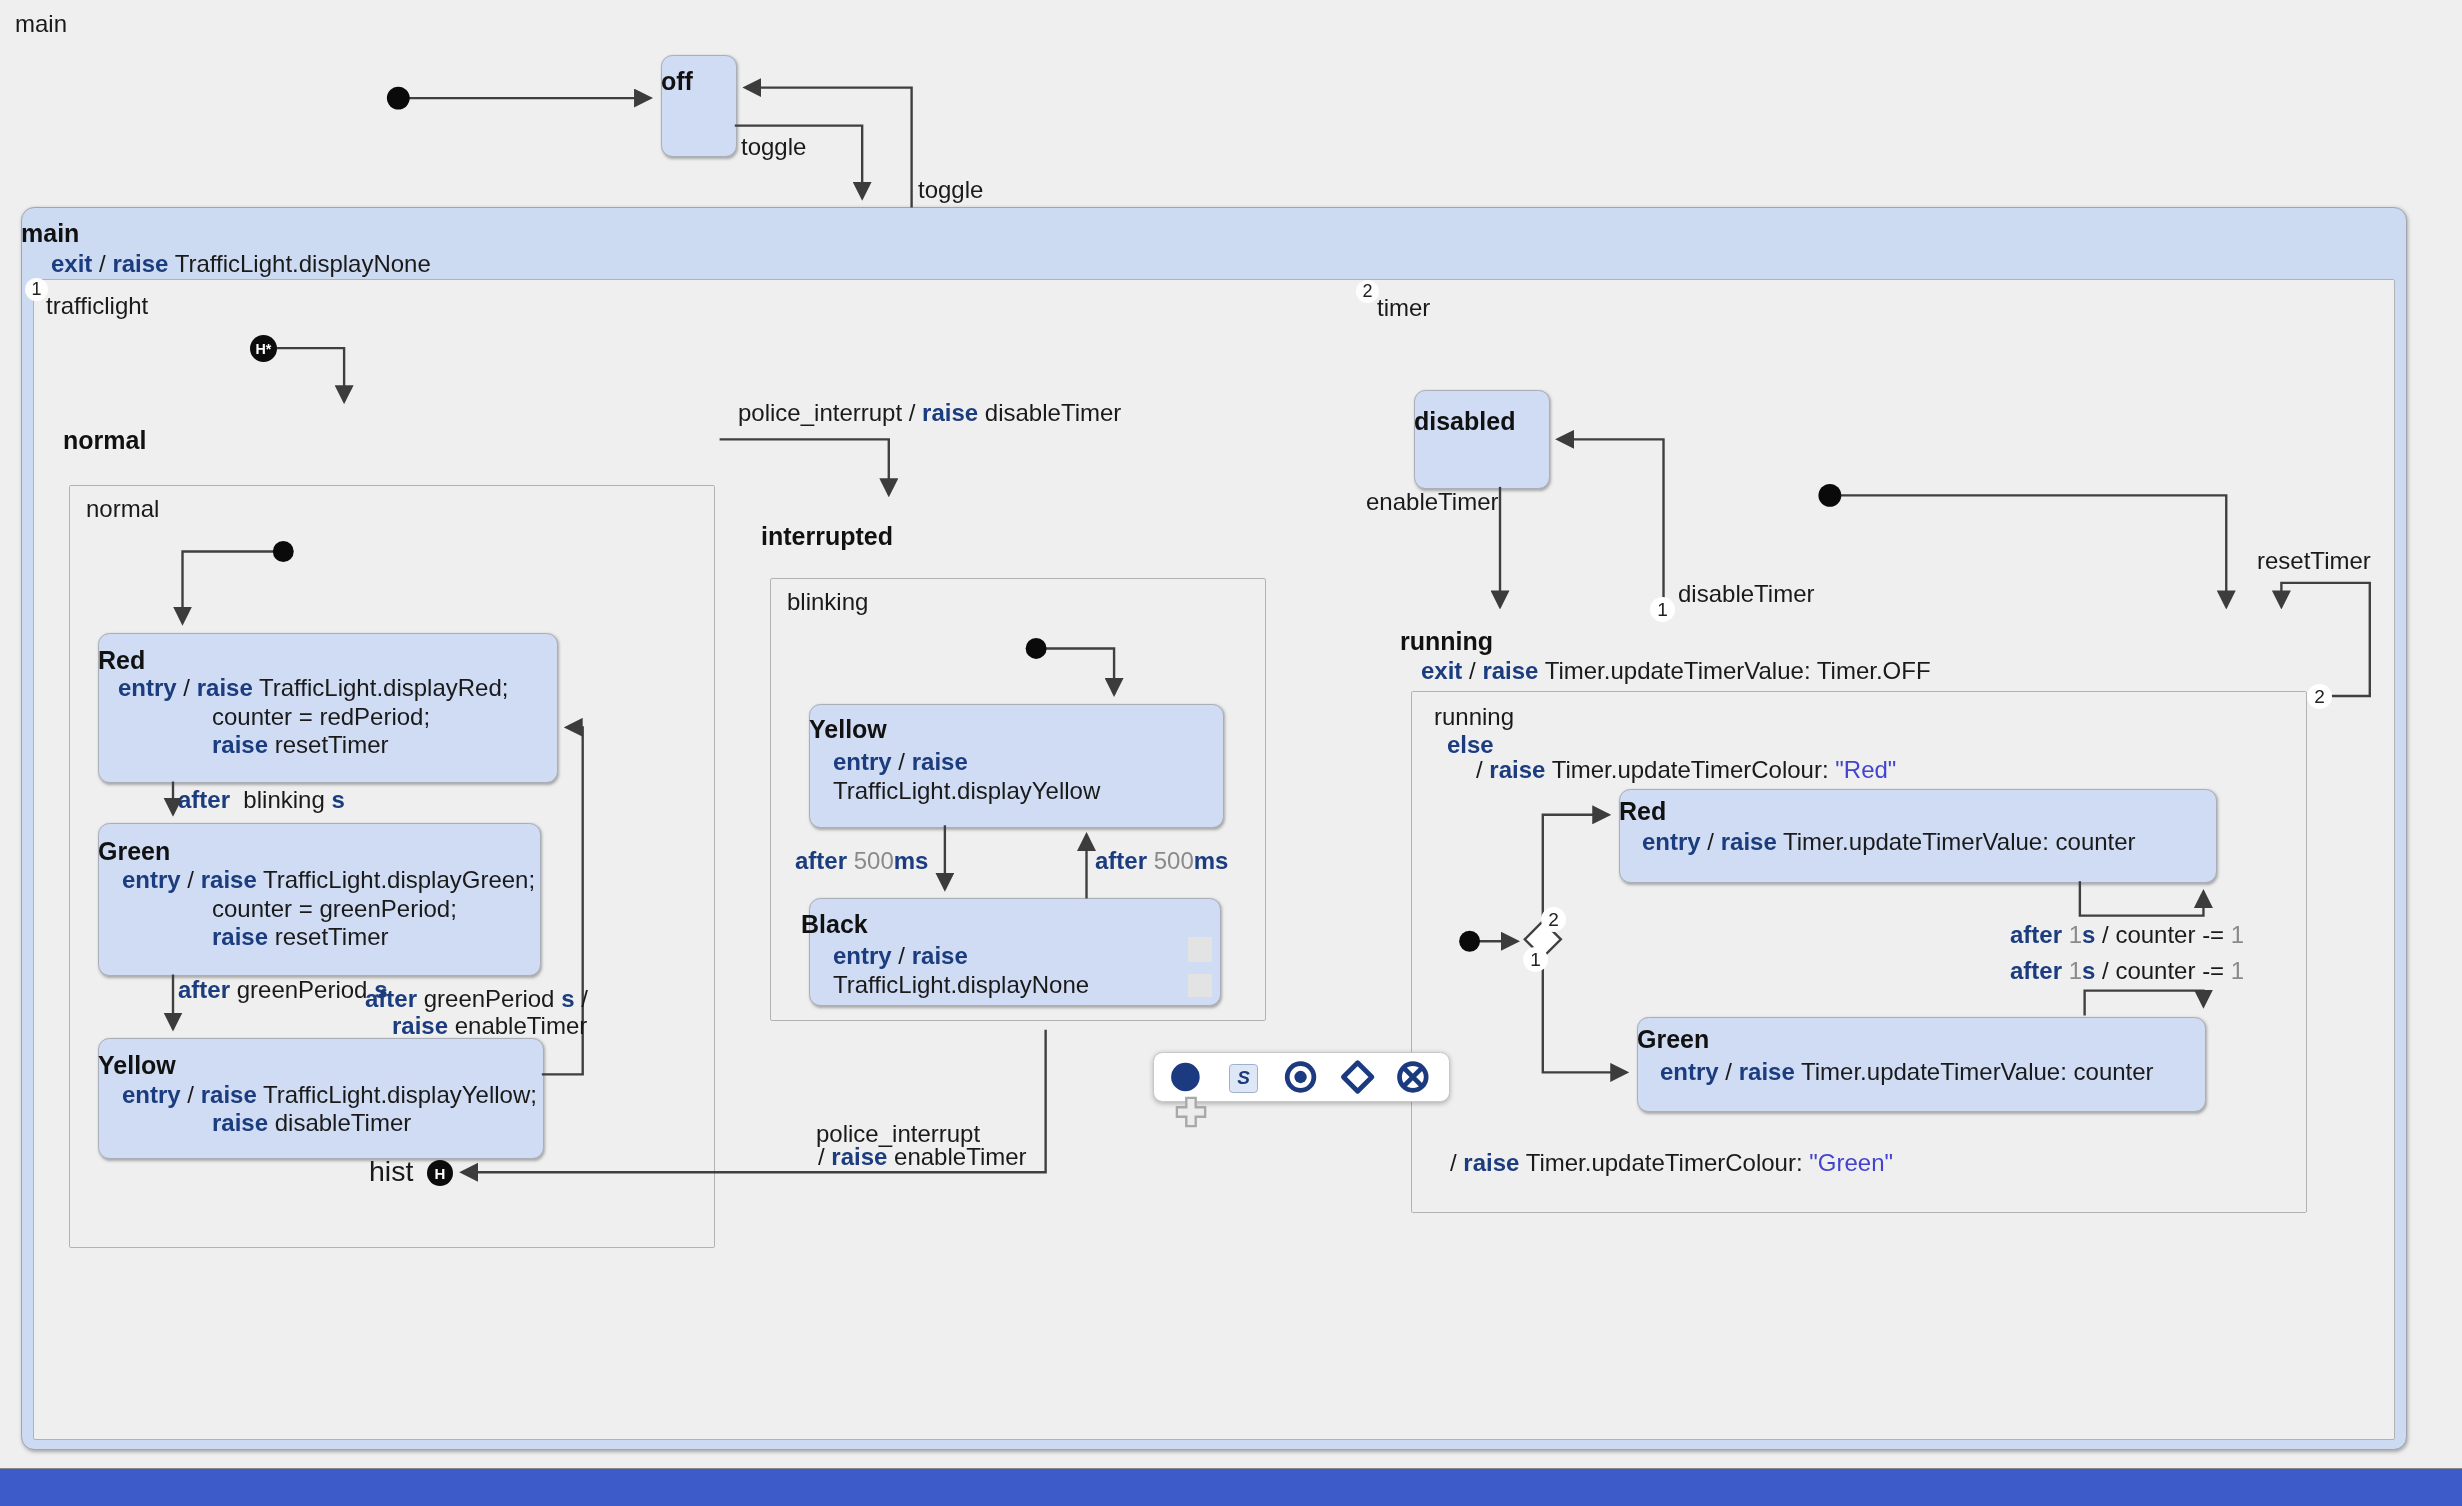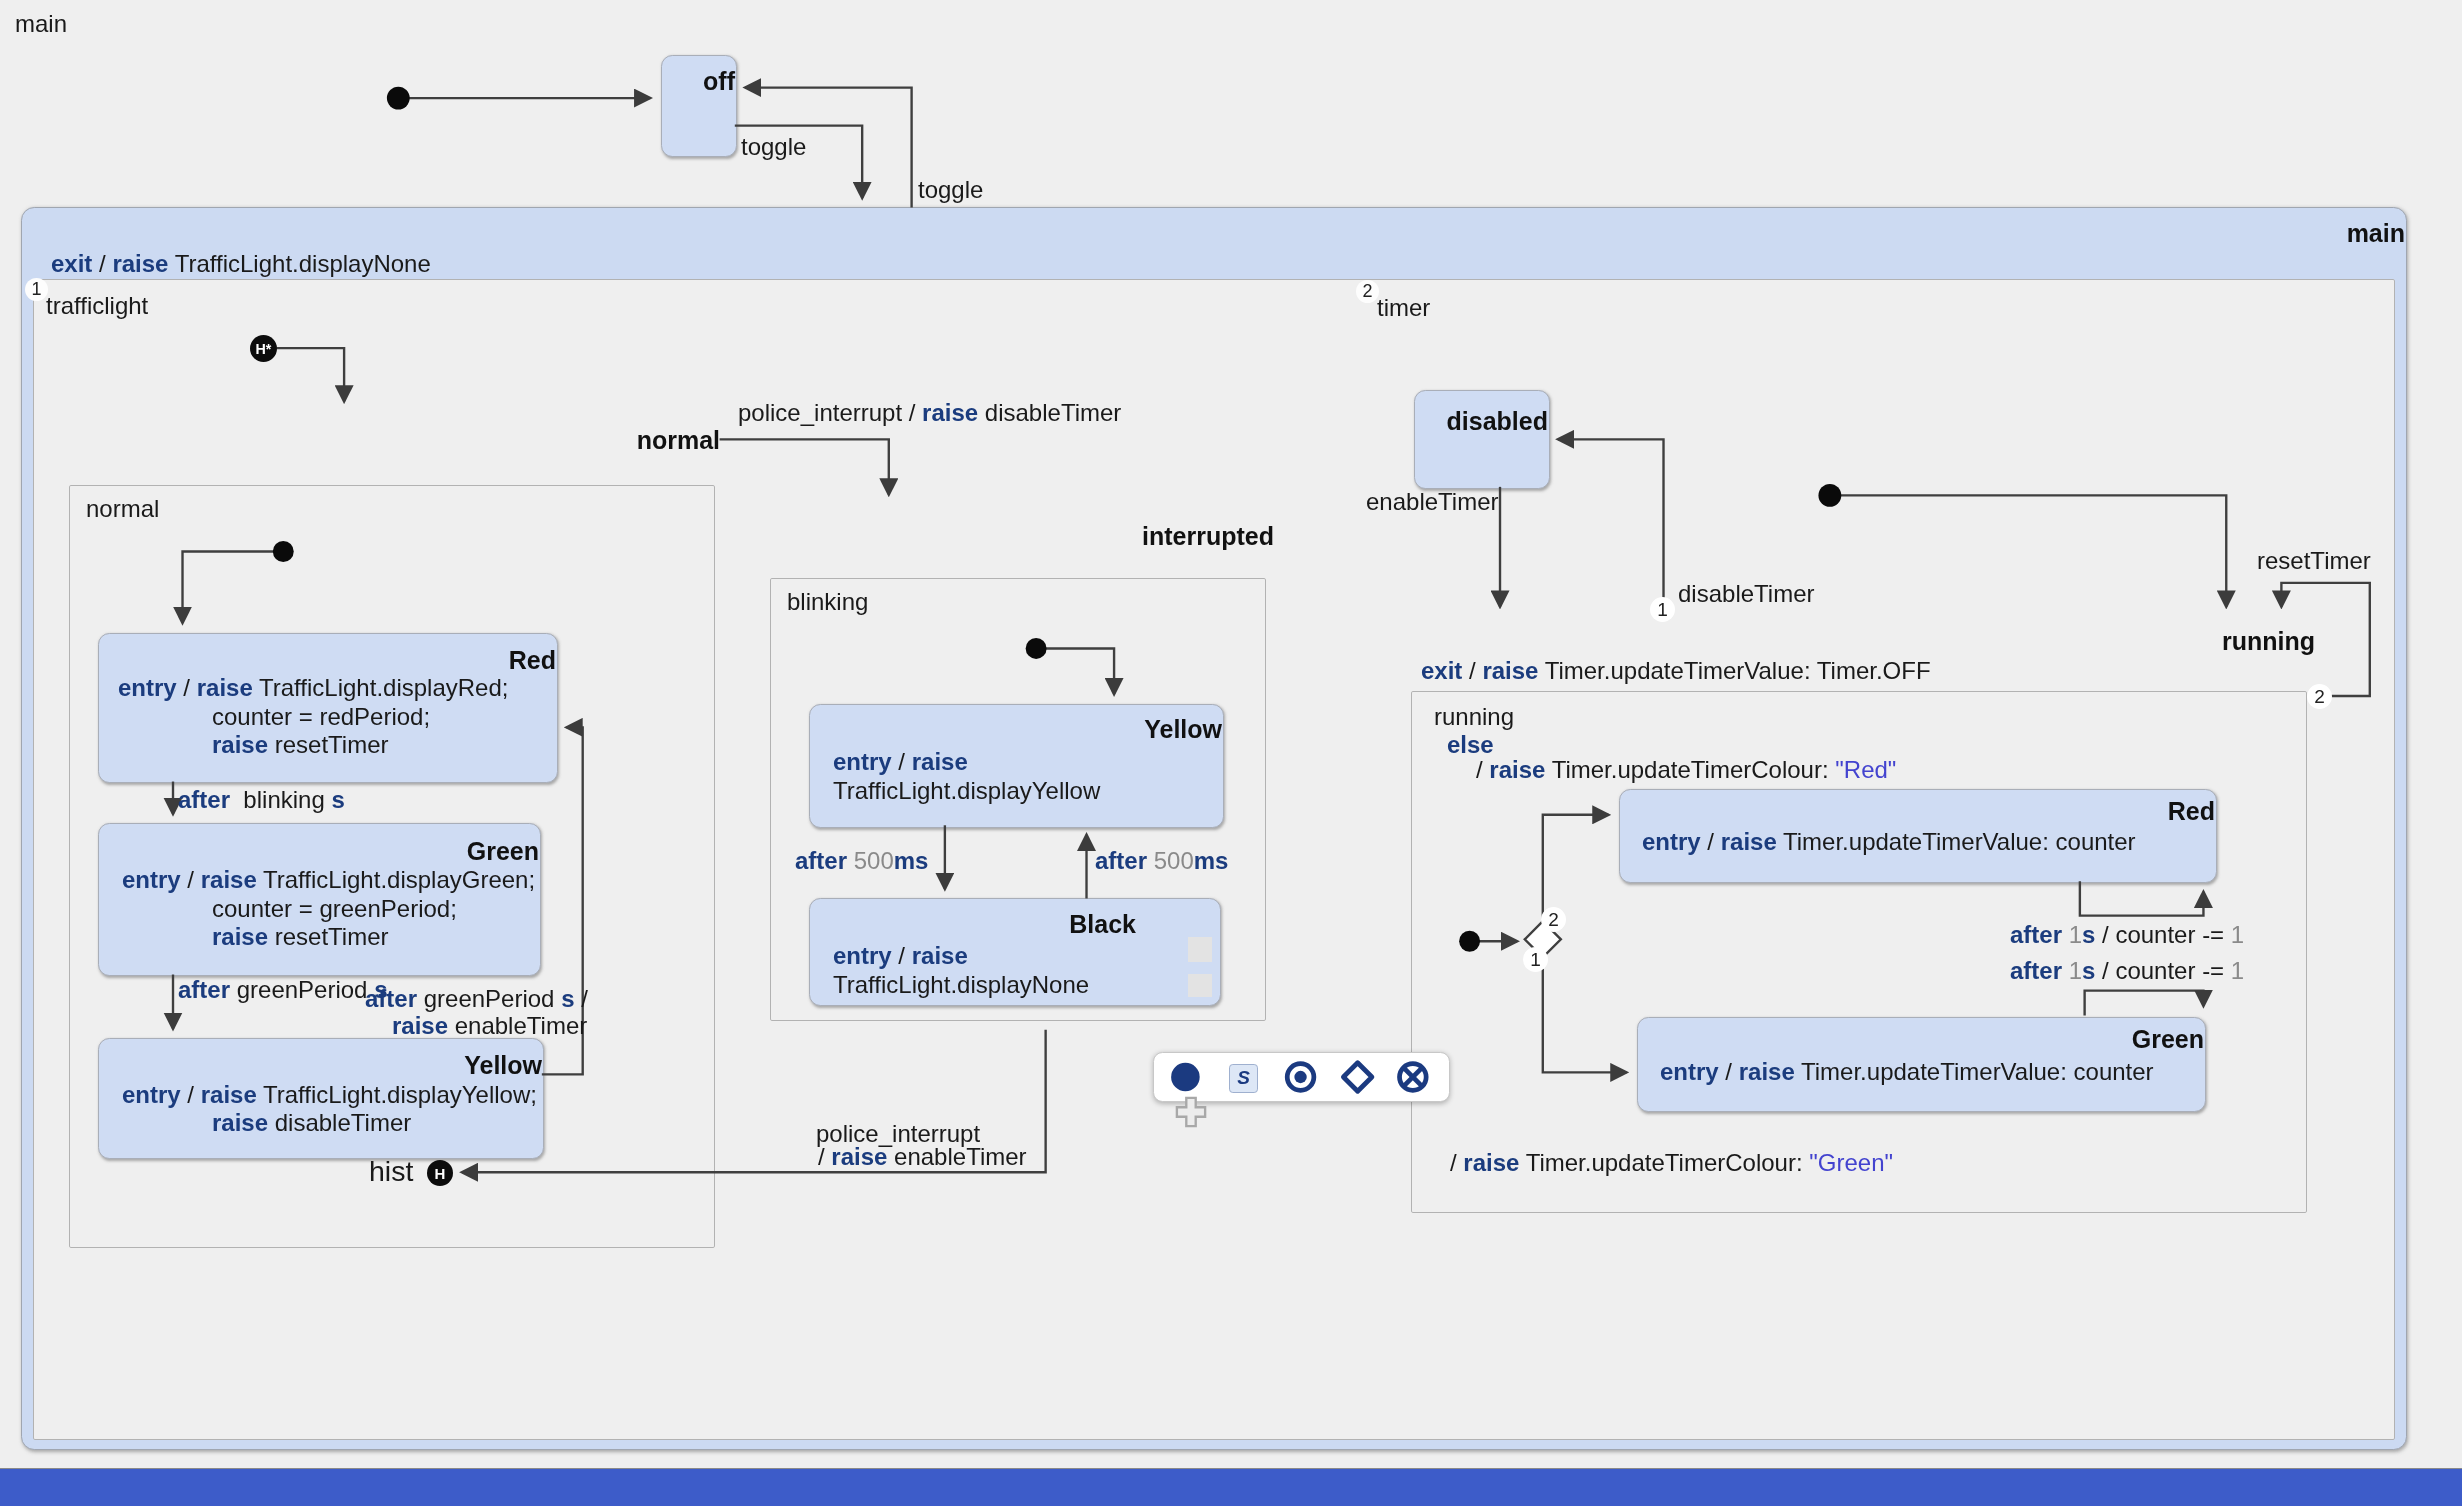--- a/index.html
+++ b/index.html
@@ -1,21 +1,21 @@
 <!DOCTYPE html>
 <html style="font-size:15px"><head>
 <meta charset="utf-8">
 <style>
   html,body{margin:0;padding:0;background:#efefef;font-family:"Liberation Sans",sans-serif;}
   #canvas{position:relative;width:2462px;height:1507px;background:#efefef;overflow:hidden;}
   .lbl{position:absolute;white-space:pre;font-size:24px;color:#1a1a1a;line-height:1.1;z-index:7;}
   .kw{color:#1b3c7e;font-weight:bold;}
   .lit{color:#8a8a8a;}
   .str{color:#4343cf;}
-  .title{position:absolute;text-align:right;font-weight:bold;font-size:25px;color:#111;z-index:7;white-space:pre;}
+  .title{position:absolute;text-align:left;font-weight:bold;font-size:25px;color:#111;z-index:7;white-space:pre;}
   .state{position:absolute;background:#cfdcf3;border:1.9px solid #a9aeb8;border-radius:11.4px;
          box-shadow:1px 1.9px 2.9px rgba(110,110,110,.55);z-index:4;}
   .composite{position:absolute;background:#ccdaf2;border:1.9px solid #a0a6b0;border-radius:13.3px;
          box-shadow:1px 1.9px 3.8px rgba(110,110,110,.55);z-index:3;}
   .regionbox{position:absolute;background:#efefef;border:1px solid #b2b2b2;border-radius:1.9px;z-index:4;}
   .histnode{position:absolute;background:#0c0c0c;border-radius:50%;color:#fff;font-weight:bold;
          display:flex;align-items:center;justify-content:center;z-index:7;}
   .prio{position:absolute;width:25px;height:25px;border-radius:50%;background:#fff;color:#222;
          font-size:19px;display:flex;align-items:center;justify-content:center;z-index:7;}
   .regnum{position:absolute;width:23px;height:23px;border-radius:50%;background:#fdfdfd;color:#222;
@@ -105,21 +105,21 @@
 
   <div class="state" style="left:809px;top:704px;width:413px;height:122px"></div>
   <div class="title" style="left:809px;top:715px;width:413px">Yellow</div>
   <div class="lbl" style="left:833px;top:749px"><span class="kw">entry</span><span> / </span><span class="kw">raise</span></div>
   <div class="lbl" style="left:833px;top:778px"><span>TrafficLight.displayYellow</span></div>
 
   <div class="lbl" style="left:795px;top:848px"><span class="kw">after</span><span class="lit"> 500</span><span class="kw">ms</span></div>
   <div class="lbl" style="left:1095px;top:848px"><span class="kw">after</span><span class="lit"> 500</span><span class="kw">ms</span></div>
 
   <div class="state" style="left:809px;top:898px;width:410px;height:106px"></div>
-  <div class="title" style="left:782px;top:910px;width:354px">Black</div>
+  <div class="title" style="left:801px;top:910px;width:354px">Black</div>
   <div class="lbl" style="left:833px;top:943px"><span class="kw">entry</span><span> / </span><span class="kw">raise</span></div>
   <div class="lbl" style="left:833px;top:972px"><span>TrafficLight.displayNone</span></div>
   <div class="handle" style="left:1188px;top:937px;width:24px;height:25px"></div>
   <div class="handle" style="left:1188px;top:974px;width:24px;height:23px"></div>
 
   <div class="lbl" style="left:816px;top:1121px"><span>police_interrupt</span></div>
   <div class="lbl" style="left:818px;top:1144px"><span>/ </span><span class="kw">raise</span><span> enableTimer</span></div>
 
   <div class="state" style="left:1414px;top:390px;width:134px;height:97px"></div>
   <div class="title" style="left:1414px;top:407px;width:134px">disabled</div>

